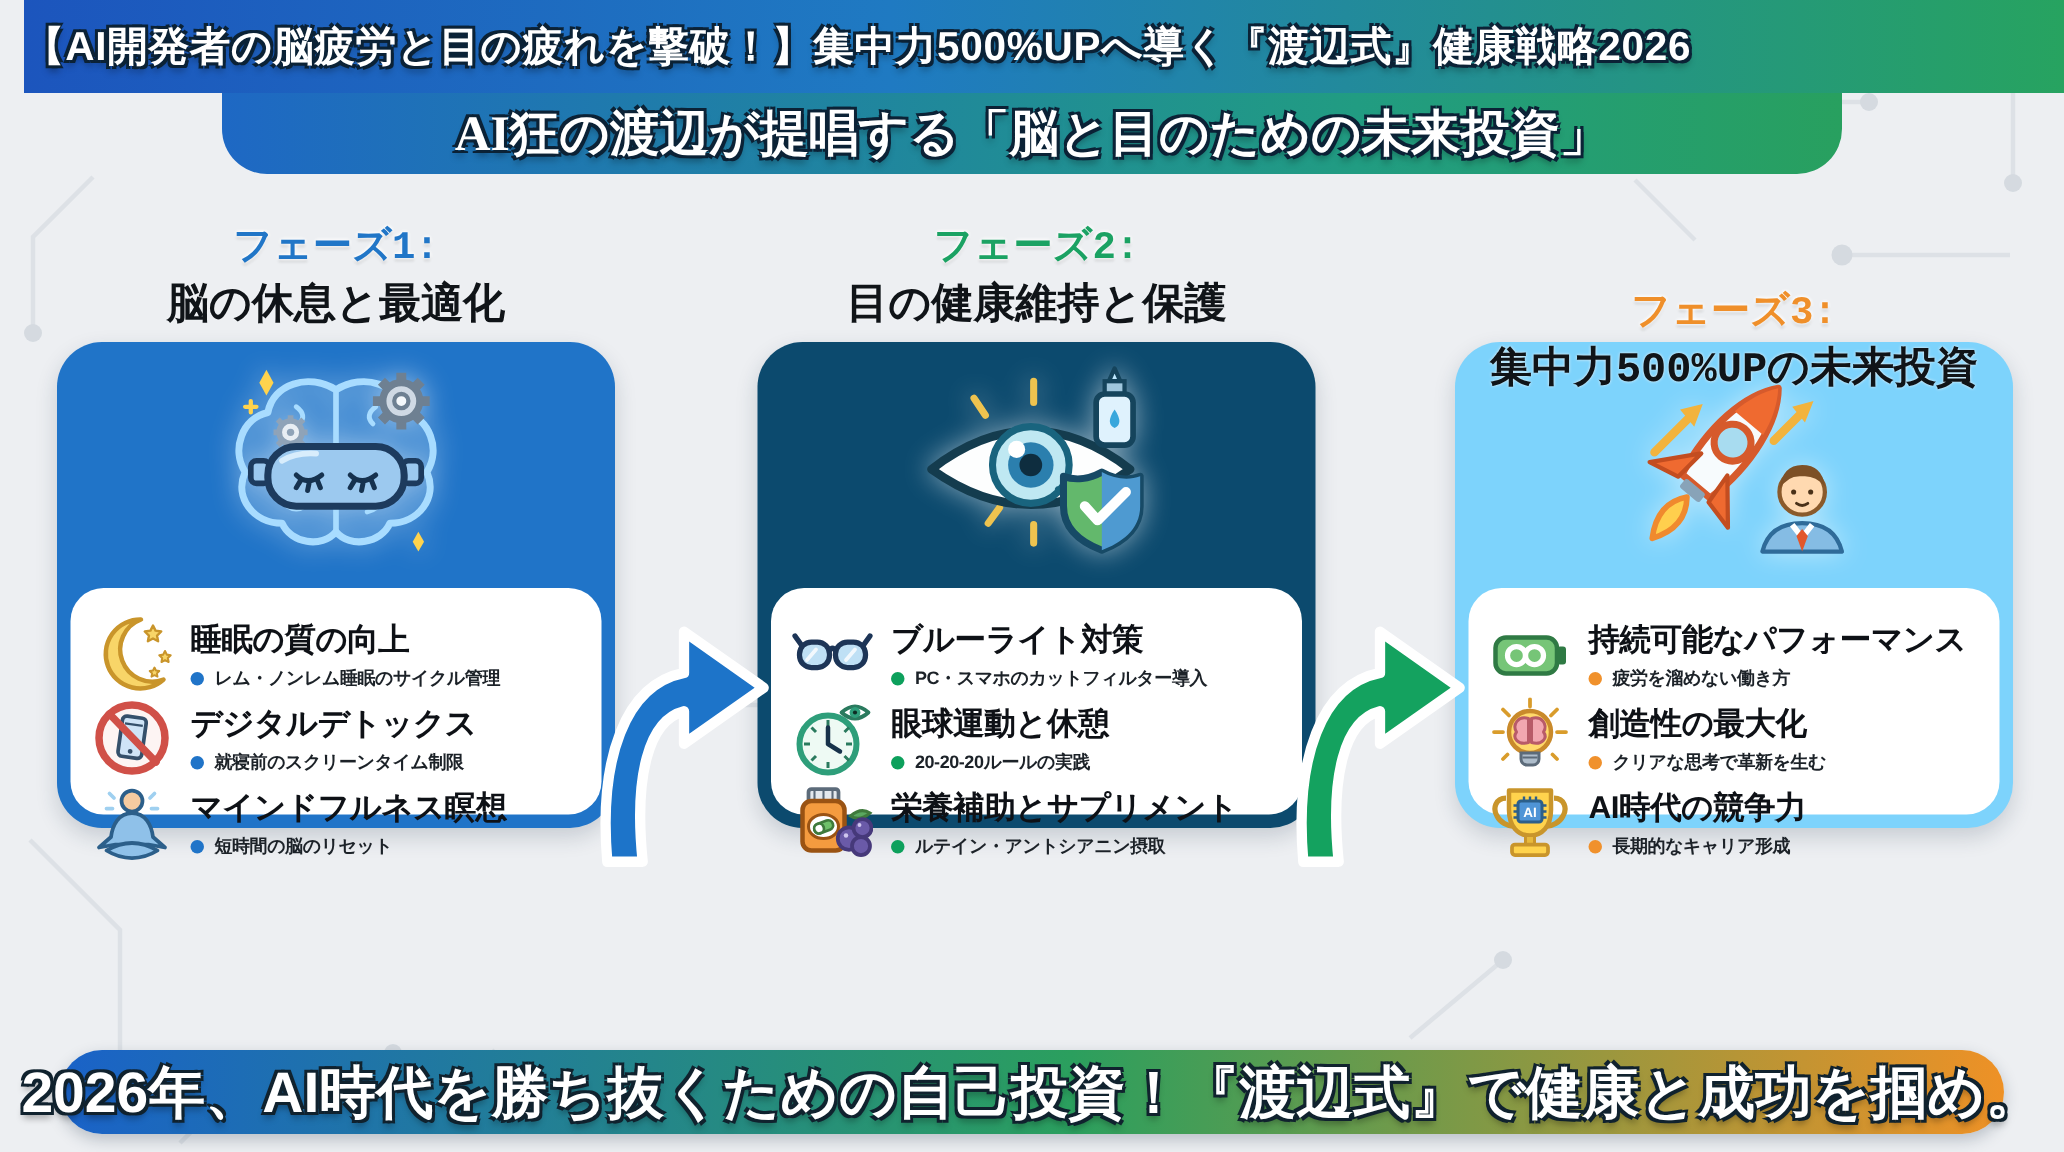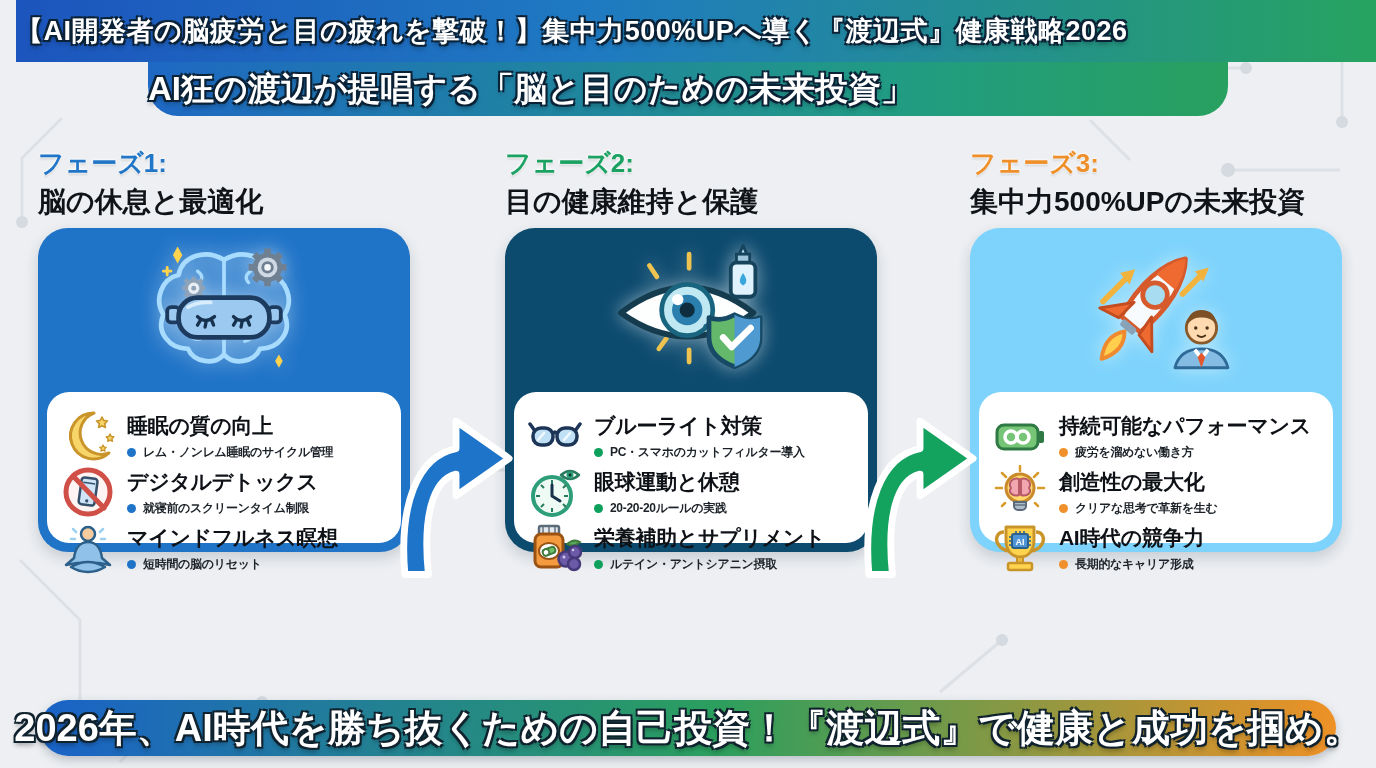--- a/index.html
+++ b/index.html
@@ -18,38 +18,38 @@
     display:flex; align-items:center; justify-content:flex-start;
   }
   .topbar-title {
     color:#fff; font-size:27px; font-weight:bold; white-space:nowrap; letter-spacing:.5px;
     text-shadow:-2px -2px 0 #0b2236,2px -2px 0 #0b2236,-2px 2px 0 #0b2236,2px 2px 0 #0b2236,0 4px 5px rgba(0,0,0,.35);
   }
   .subbar {
     position:absolute; top:62px; left:148px; width:1080px; height:54px; z-index:2;
     background:linear-gradient(90deg,#1e68c4 0%,#219c82 70%,#28a05f 100%);
     border-radius:0 0 30px 30px;
-    display:flex; align-items:center; 
+    display:flex; align-items:center; justify-content:center;font-family:Liberation Serif, serif;
   }
   .subbar-title {
     color:#fff; font-size:33px; font-weight:bold; white-space:nowrap;
     text-shadow:-2px -2px 0 #0b2236,2px -2px 0 #0b2236,-2px 2px 0 #0b2236,2px 2px 0 #0b2236,0 4px 5px rgba(0,0,0,.35);
   }
 
   
-  .phase-head { position:absolute; top:146px; width:372px; text-align:left; z-index:2; }
+  .phase-head { position:absolute; top:146px; width:372px; text-align:center; z-index:2;font-family:Liberation Mono, monospace; }
   .phase-head .lab {
     font-size:26px; font-weight:bold;
     text-shadow:0 0 3px #fff,0 0 3px #fff,0 2px 2px rgba(0,0,0,.15);
   }
   .phase-head .nam { font-size:28px; font-weight:bold; color:#101418; margin-top:2px; white-space:nowrap;
     text-shadow:0 0 2px #f2f4f6; }
   .ph1 { left:38px; }  .ph1 .lab{ color:#2176c7; }
   .ph2 { left:505px; } .ph2 .lab{ color:#1ba263; }
-  .ph3 { left:970px; } .ph3 .lab{ color:#ef8f2a; }
+  .ph3 { left:970px;margin-top:43px; } .ph3 .lab{ color:#ef8f2a; }
 
   
   .card {
     position:absolute; top:228px; width:372px; height:324px; border-radius:30px; z-index:1;
     box-shadow:0 6px 14px rgba(30,50,70,.18);
   }
   .card1 { left:38px;  background:#2074c8; }
   .card2 { left:505px; background:#0c4a6e; }
   .card3 { left:970px; background:#7dd3fc; }
   .hero { height:164px; display:flex; align-items:center; justify-content:center; }

